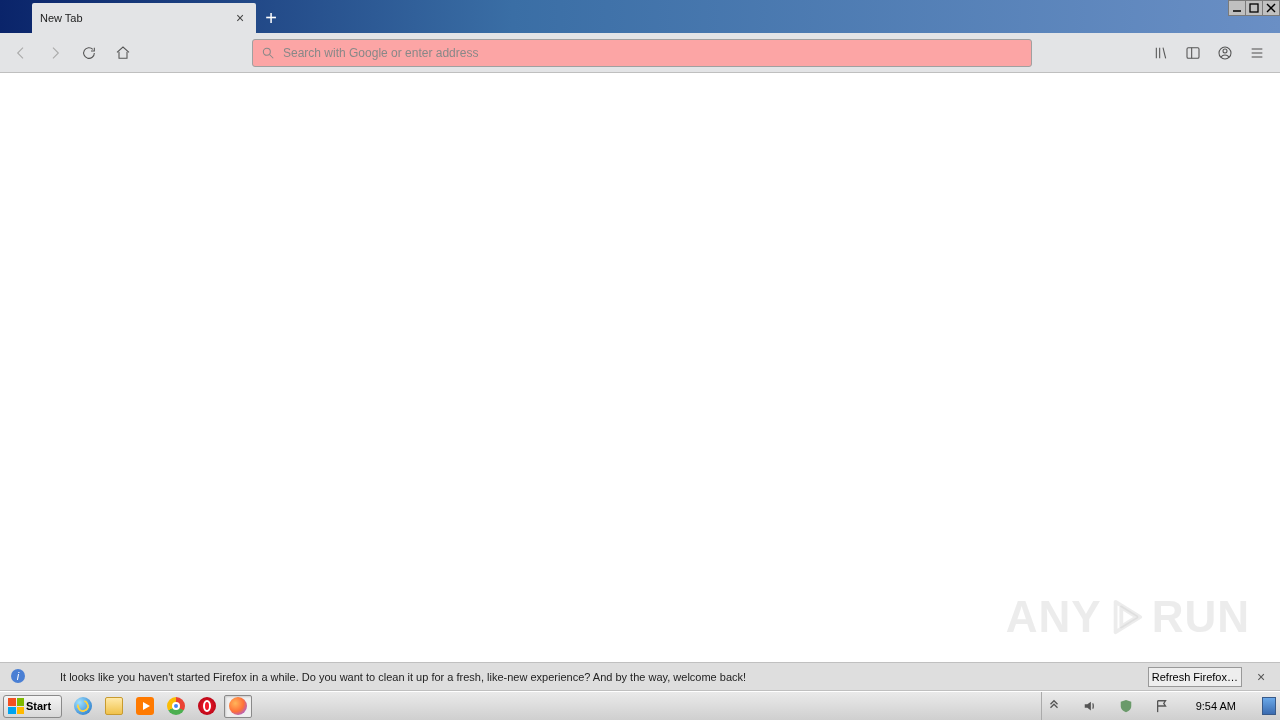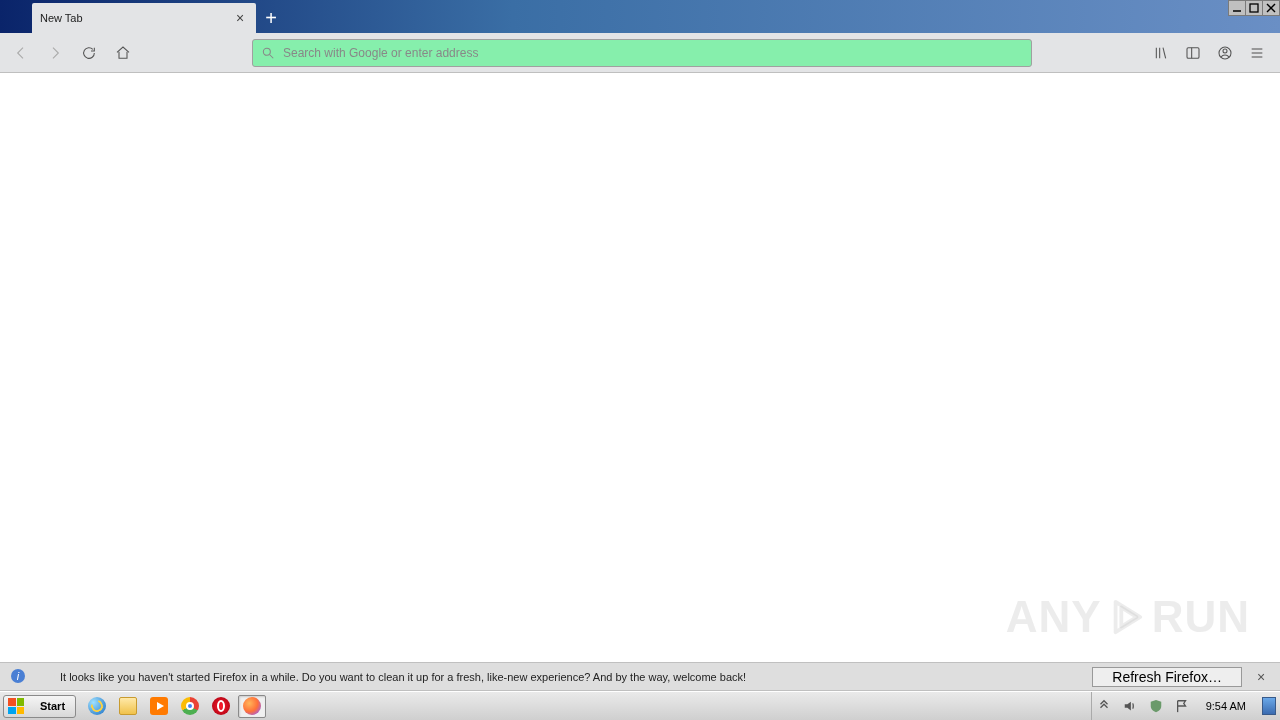--- a/index.html
+++ b/index.html
@@ -29,21 +29,21 @@
 .navbar{
   height:40px;background:#e3e4e6;border-bottom:1px solid #bfbfbf;
   display:flex;align-items:center;padding:0 6px;gap:4px;
 }
 .nav-btn{width:30px;height:30px;display:flex;align-items:center;justify-content:center;color:#555;cursor:pointer;border-radius:3px;}
 .nav-btn.disabled{color:#aaa;cursor:default;}
 .nav-btn svg{width:16px;height:16px;fill:none;stroke:currentColor;stroke-width:1.6;}
 
 .addr-wrap{flex:1;display:flex;justify-content:center;padding:0 100px;}
 .addrbar{
-  width:780px;height:28px;background:#86efac;border:1px solid #a0a0a0;border-radius:3px;
+  width:780px;height:28px;background:#fca5a5;border:1px solid #a0a0a0;border-radius:3px;
   display:flex;align-items:center;padding:0 8px;gap:8px;
 }
 .addrbar svg{width:14px;height:14px;stroke:#888;fill:none;stroke-width:1.8;}
 .addr-input{flex:1;border:none;outline:none;font-size:12px;color:#333;background:transparent;}
 .addr-input::placeholder{color:#888;font-style:normal;}
 
 .right-icons{display:flex;gap:2px;margin-right:2px;}
 
 
 .content{height:589px;background:#fff;position:relative;}
@@ -56,44 +56,44 @@
 .watermark .tri path{stroke:rgba(200,200,200,.35);stroke-width:4;fill:none;stroke-linejoin:round;}
 
 
 .infobar{
   height:29px;background:#dedede;border-top:1px solid #c0c0c0;border-bottom:1px solid #c0c0c0;
   display:flex;align-items:center;padding:0 10px;font-size:11px;color:#222;gap:10px;
 }
 .infobar .info-icon svg circle{fill:#4a7fd4;}
 .infobar .msg{flex:1;margin-left:24px;}
 .refresh-btn{
-  height:20px;padding:0 19px;background:#eee;border:1px solid #999;font-size:14px;cursor:pointer;
+  height:20px;padding:0 3px;background:#eee;border:1px solid #999;font-size:11px;cursor:pointer;
 }
 .infobar .close{width:18px;text-align:center;font-size:14px;color:#555;cursor:pointer;}
 
 
 .taskbar{
   height:29px;background:linear-gradient(to bottom,#eaeaea,#cfcfcf);
   border-top:1px solid #fff;display:flex;align-items:center;position:relative;font-size:11px;
 }
 .start-btn{
-  height:23px;margin:0 3px;padding:0 10px 0 4px;display:flex;align-items:center;gap:16px;
+  height:23px;margin:0 3px;padding:0 10px 0 4px;display:flex;align-items:center;gap:2px;
   background:linear-gradient(to bottom,#f5f5f5,#d8d8d8);border:1px solid #8a8a8a;border-radius:3px;
   font-weight:bold;cursor:pointer;
 }
 .start-btn .flag{width:16px;height:16px;display:grid;grid-template-columns:1fr 1fr;grid-template-rows:1fr 1fr;gap:1px;}
 .flag span:nth-child(1){background:#f25022;} .flag span:nth-child(2){background:#7fba00;}
 .flag span:nth-child(3){background:#00a4ef;} .flag span:nth-child(4){background:#ffb900;}
 
 .task-items{display:flex;gap:3px;margin-left:4px;}
 .task-item{width:28px;height:23px;display:flex;align-items:center;justify-content:center;border:1px solid transparent;border-radius:2px;cursor:pointer;}
 .task-item.active{background:#f0f0f0;border:1px solid #8a8a8a;box-shadow:inset 1px 1px 2px rgba(0,0,0,.15);}
 .task-item svg,.task-item .ico{width:18px;height:18px;}
 
-.tray{margin-left:auto;display:flex;align-items:center;gap:10px;padding:0 4px;border-left:1px solid #aaa;height:100%;}
+.tray{margin-left:auto;display:flex;align-items:center;gap:20px;padding:0 4px;border-left:1px solid #aaa;height:100%;}
 .tray-ico{width:16px;height:16px;display:flex;align-items:center;justify-content:center;color:#555;cursor:pointer;}
 .tray-ico svg{width:14px;height:14px;stroke:currentColor;fill:none;stroke-width:1.5;}
 .clock{font-size:11px;padding:0 6px;}
 .desk{width:14px;height:18px;background:linear-gradient(to bottom,#6aa8e8,#3a6bb0);border:1px solid #385a8a;cursor:pointer;}
 
 .ie-ico{background:radial-gradient(circle at 30% 30%,#9ee0ff,#1a6fc4);border-radius:50%;position:relative;}
 .ie-ico::after{content:"";position:absolute;inset:3px;border:2px solid #ffd23f;border-radius:50%;border-top-color:transparent;transform:rotate(-30deg);}
 .folder-ico{background:linear-gradient(to bottom,#ffe9a8,#f0c24b);border-radius:2px;border:1px solid #c89b2f;}
 .media-ico{background:#ff7a00;border-radius:3px;display:flex;align-items:center;justify-content:center;}
 .media-ico::after{content:"";border-left:7px solid #fff;border-top:4px solid transparent;border-bottom:4px solid transparent;margin-left:2px;}

